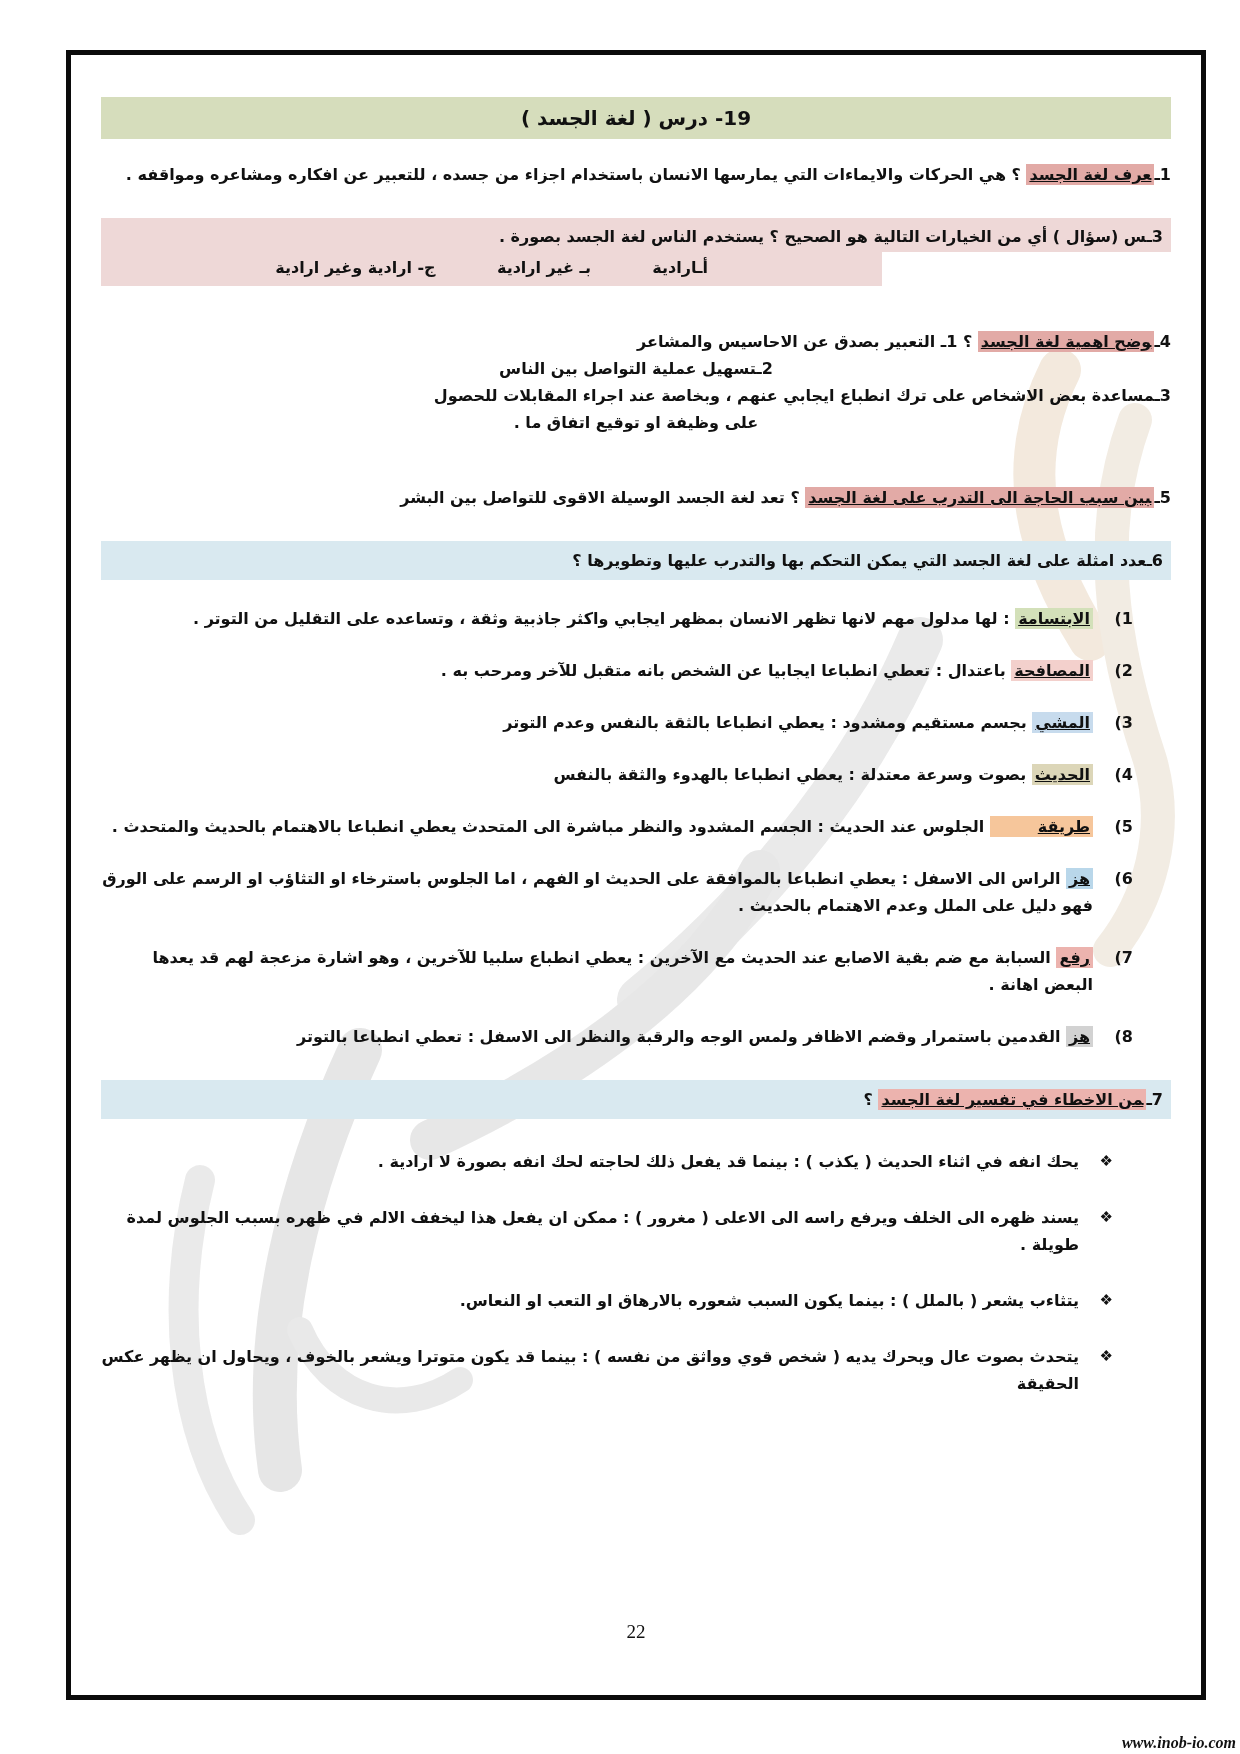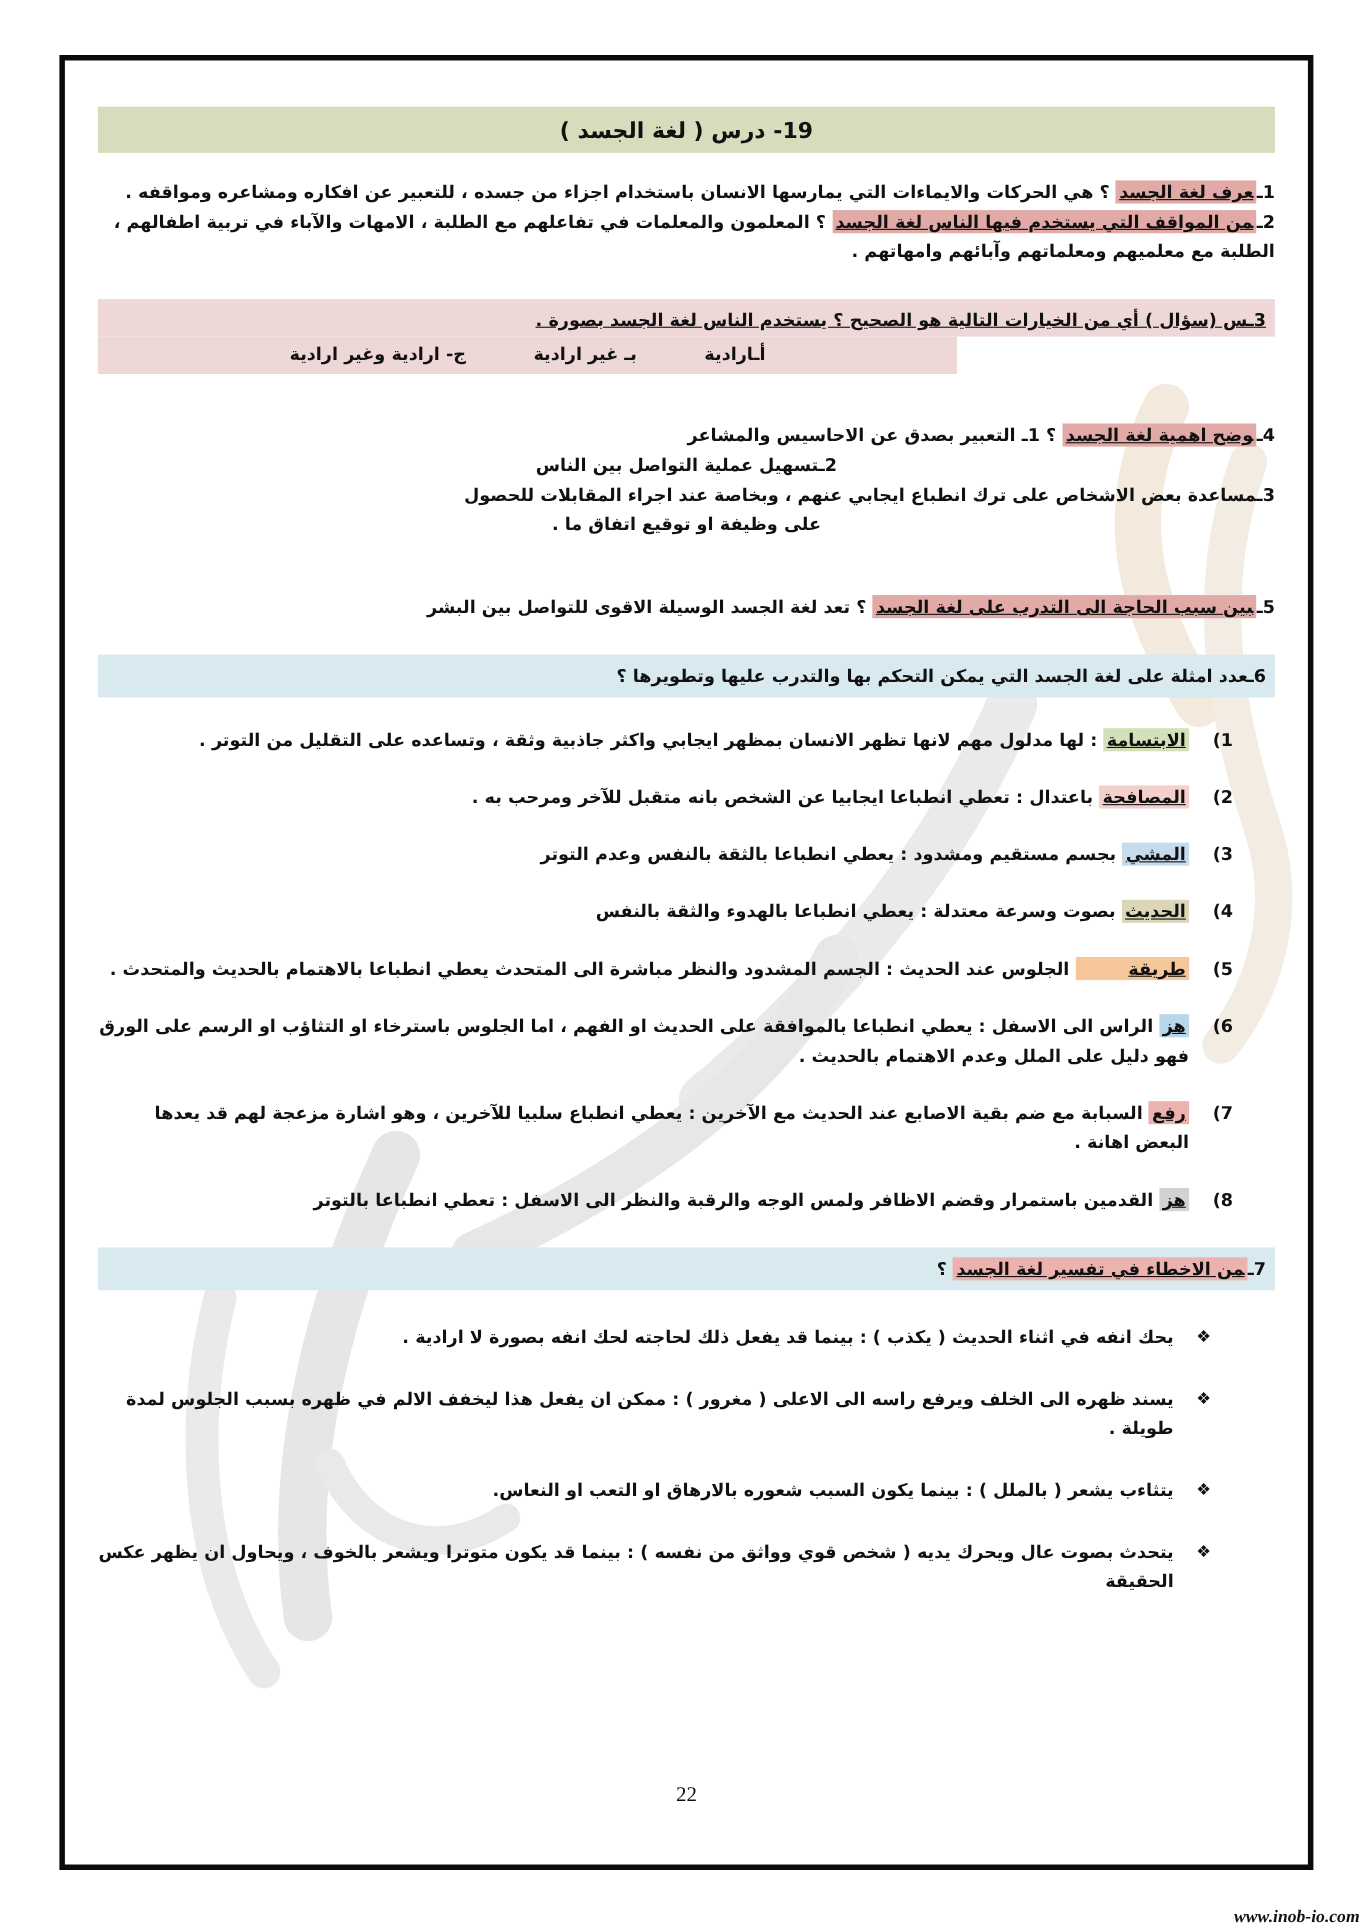--- a/index.html
+++ b/index.html
@@ -3,21 +3,21 @@
 <meta charset="utf-8">
 <style>
   html,body { margin:0; padding:0; }
   body {
     width:1240px; height:1754px; position:relative; background:#ffffff;
     font-family:"DejaVu Sans", sans-serif; color:#111;
     overflow:hidden;
   }
   .watermark { position:absolute; left:0; top:0; z-index:0; pointer-events:none; }
   .frame {
-    position:absolute; left:54px; top:50px; width:1140px; height:1650px;
+    position:absolute; left:66px; top:50px; width:1140px; height:1650px;
     border:5px solid #0b0b0b; box-sizing:border-box; z-index:1;
   }
   .content {
     position:absolute; inset:0; padding:42px 30px 0 30px;
     direction:rtl; text-align:right; font-weight:bold; font-size:16px; line-height:27px;
   }
   .title-bar {
     background:#d6ddbc; text-align:center; font-size:20px; font-weight:bold;
     padding:8px 0 7px; margin-bottom:22px;
   }
@@ -26,21 +26,21 @@
   .hl-rose   { background:#e2aaa6; }
   .hl-i1 { background:#d3e0b9; }
   .hl-i2 { background:#f3d0cc; }
   .hl-i3 { background:#c7dbed; }
   .hl-i4 { background:#dcd6b8; }
   .hl-i5 { background:#f6c69b;padding-left:48px; }
   .hl-i6 { background:#b9d7ea; }
   .hl-i7 { background:#ecb3ae; }
   .hl-i8 { background:#d2d2d2; }
   .q3box { margin-top:30px; }
-  .q3l1 { background:#eed8d7; padding:5px 8px 2px;text-decoration:underline; }
+  .q3l1 { background:#eed8d7; padding:5px 8px 2px; }
   .q3l2 { background:#eed8d7; margin-right:27%; padding:2px 8px 5px; text-align:center; }
   .q3l2 span { white-space:pre-wrap; }
   .answer { margin-top:10px; padding-left:75px; text-align:left; }
   .answer-inner { direction:rtl; display:inline-block; text-align:right; }
   .q4 { margin-top:42px; }
   .centerline { text-align:center; }
   .q5 { margin-top:48px; }
   .section-bar {
     background:#d9e9f0; margin-top:30px; padding:6px 8px;
   }
@@ -74,21 +74,20 @@
   </g>
 </svg>
 
 <div class="frame">
   <div class="content">
 
     <div class="title-bar">19- درس ( لغة الجسد )</div>
 
     <p class="q"><span>1ـ</span><span class="hl hl-rose">عرف لغة الجسد</span><span> ؟ هي الحركات والايماءات التي يمارسها الانسان باستخدام اجزاء من  جسده ، للتعبير عن افكاره ومشاعره ومواقفه .</span></p>
 
-    <p class="q"><span>2ـ</span><span class="hl hl-rose">من المواقف التي يستخدم فيها الناس لغة الجسد</span><span> ؟ المعلمون والمعلمات في تفاعلهم مع الطلبة ، الامهات والآباء في تربية اطفالهم ، الطلبة مع معلميهم ومعلماتهم وآبائهم وامهاتهم .</span></p>
 
     <div class="q3box">
       <div class="q3l1">3ـس (سؤال ) أي من الخيارات التالية  هو الصحيح  ؟ يستخدم الناس لغة الجسد بصورة .</div>
       <div class="q3l2"><span>أـارادية           بـ غير ارادية           ج- ارادية وغير ارادية</span></div>
     </div>
 
     <p class="q q4"><span>4ـ</span><span class="hl hl-rose">وضح اهمية لغة الجسد</span><span> ؟ 1ـ التعبير بصدق عن الاحاسيس والمشاعر</span></p>
     <div class="centerline">2ـتسهيل عملية التواصل بين الناس</div>
     <div>3ـمساعدة بعض الاشخاص على ترك انطباع ايجابي عنهم ، وبخاصة عند اجراء المقابلات للحصول</div>
     <div class="centerline">على وظيفة او توقيع اتفاق ما .</div>

